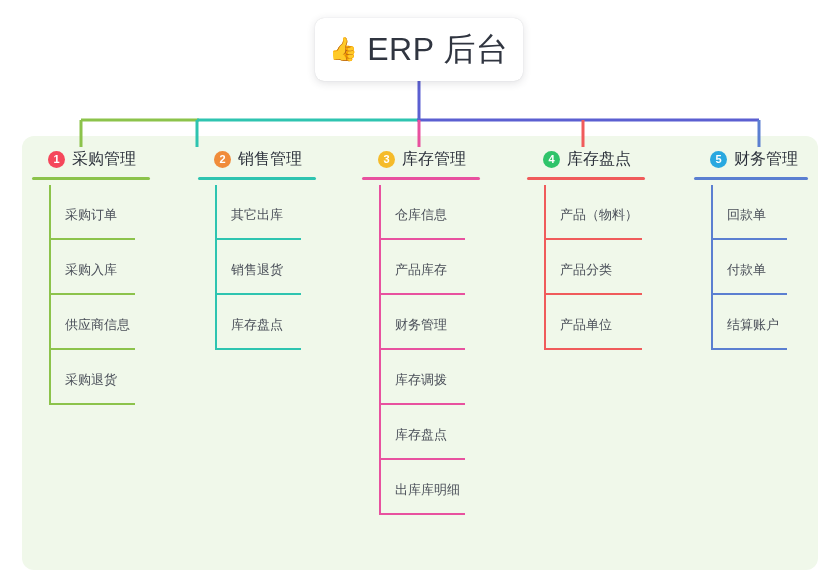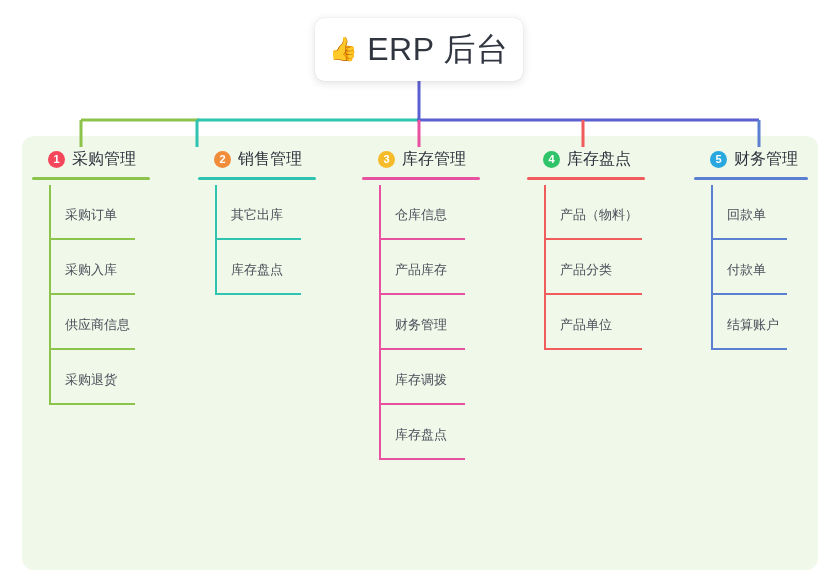--- a/index.html
+++ b/index.html
@@ -199,20 +199,24 @@
           <span class="branch-title">销售管理</span>
         </div>
         <div class="branch-underline" style="background: rgb(46, 196, 176); width: 118px;"></div>
         <div class="leaves">
           <div class="trunk" style="background: rgb(46, 196, 176);"></div>
           <div class="leaf">
             <span class="leaf-label">其它出库</span>
             <div class="leaf-underline" style="background: rgb(46, 196, 176); width: 86px;"></div>
           </div>
           <div class="leaf">
+            <span class="leaf-label">销售退货</span>
+            <div class="leaf-underline" style="background: rgb(46, 196, 176); width: 86px;"></div>
+          </div>
+          <div class="leaf">
             <span class="leaf-label">库存盘点</span>
             <div class="leaf-underline" style="background: rgb(46, 196, 176); width: 86px;"></div>
           </div>
         </div>
       </div>
       <div class="branch" style="left: 362px;">
         <div class="branch-head">
           <span class="badge" style="background: rgb(245, 187, 42);">3</span>
           <span class="branch-title">库存管理</span>
         </div>
@@ -230,20 +234,24 @@
           <div class="leaf">
             <span class="leaf-label">财务管理</span>
             <div class="leaf-underline" style="background: rgb(232, 81, 159); width: 86px;"></div>
           </div>
           <div class="leaf">
             <span class="leaf-label">库存调拨</span>
             <div class="leaf-underline" style="background: rgb(232, 81, 159); width: 86px;"></div>
           </div>
           <div class="leaf">
             <span class="leaf-label">库存盘点</span>
+            <div class="leaf-underline" style="background: rgb(232, 81, 159); width: 86px;"></div>
+          </div>
+          <div class="leaf">
+            <span class="leaf-label">出库库明细</span>
             <div class="leaf-underline" style="background: rgb(232, 81, 159); width: 86px;"></div>
           </div>
         </div>
       </div>
       <div class="branch" style="left: 527px;">
         <div class="branch-head">
           <span class="badge" style="background: rgb(47, 196, 106);">4</span>
           <span class="branch-title">库存盘点</span>
         </div>
         <div class="branch-underline" style="background: rgb(240, 91, 91); width: 118px;"></div>

